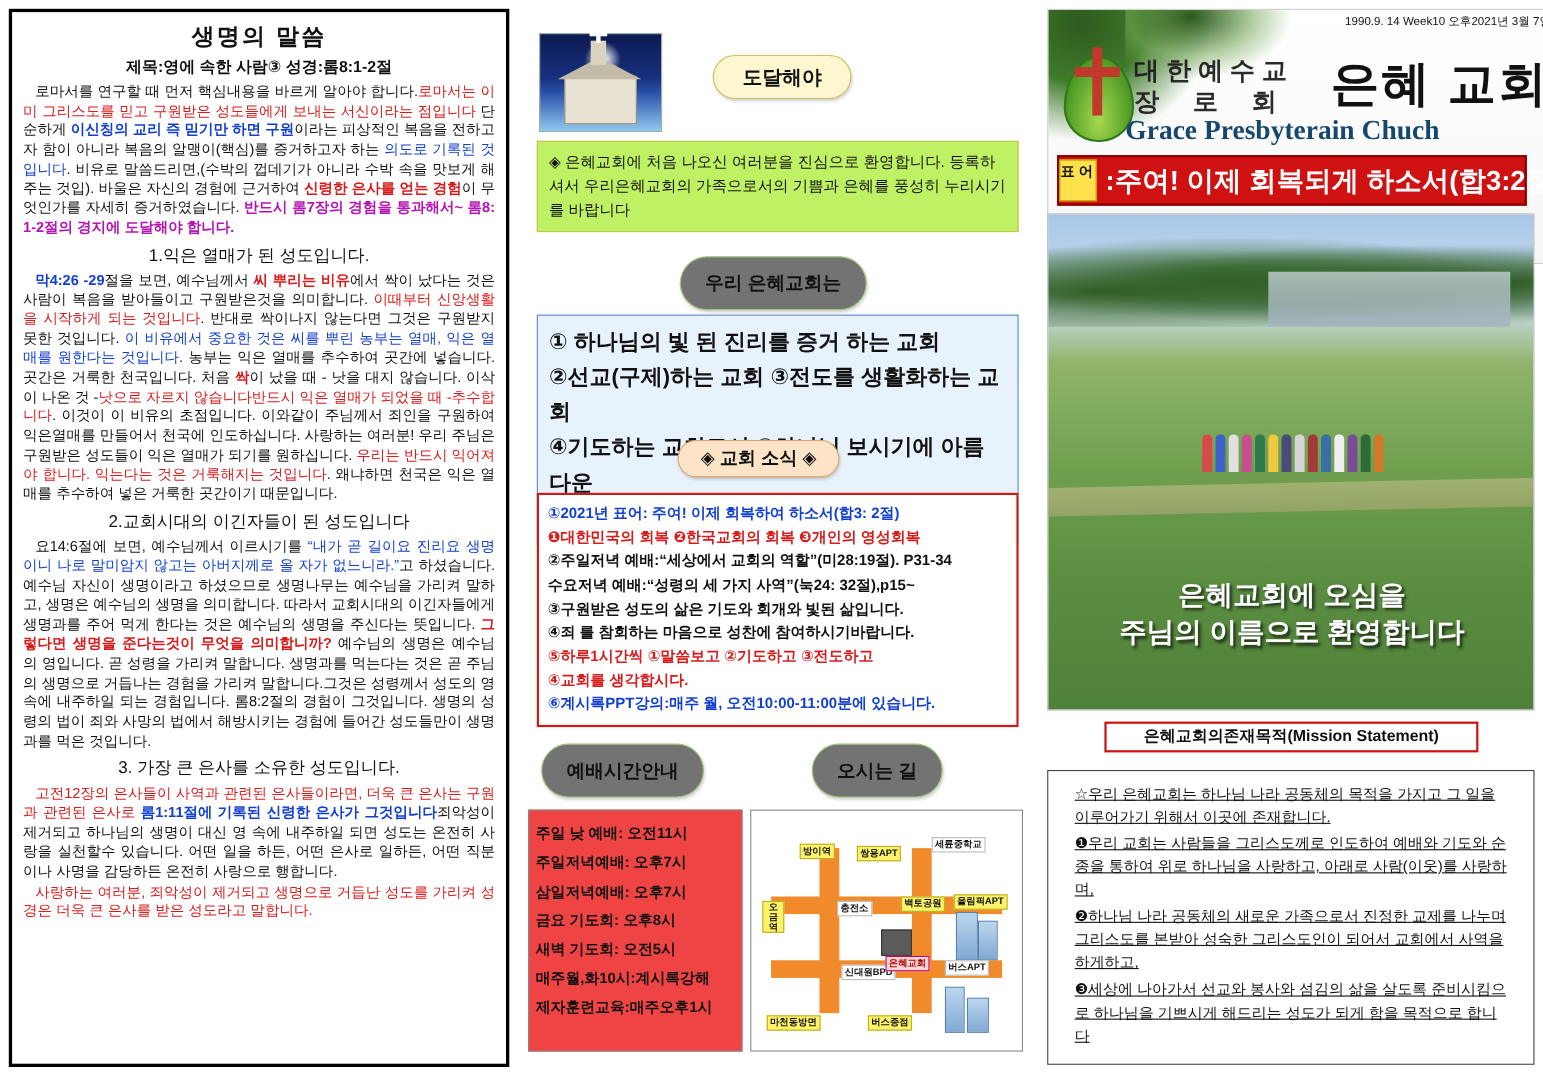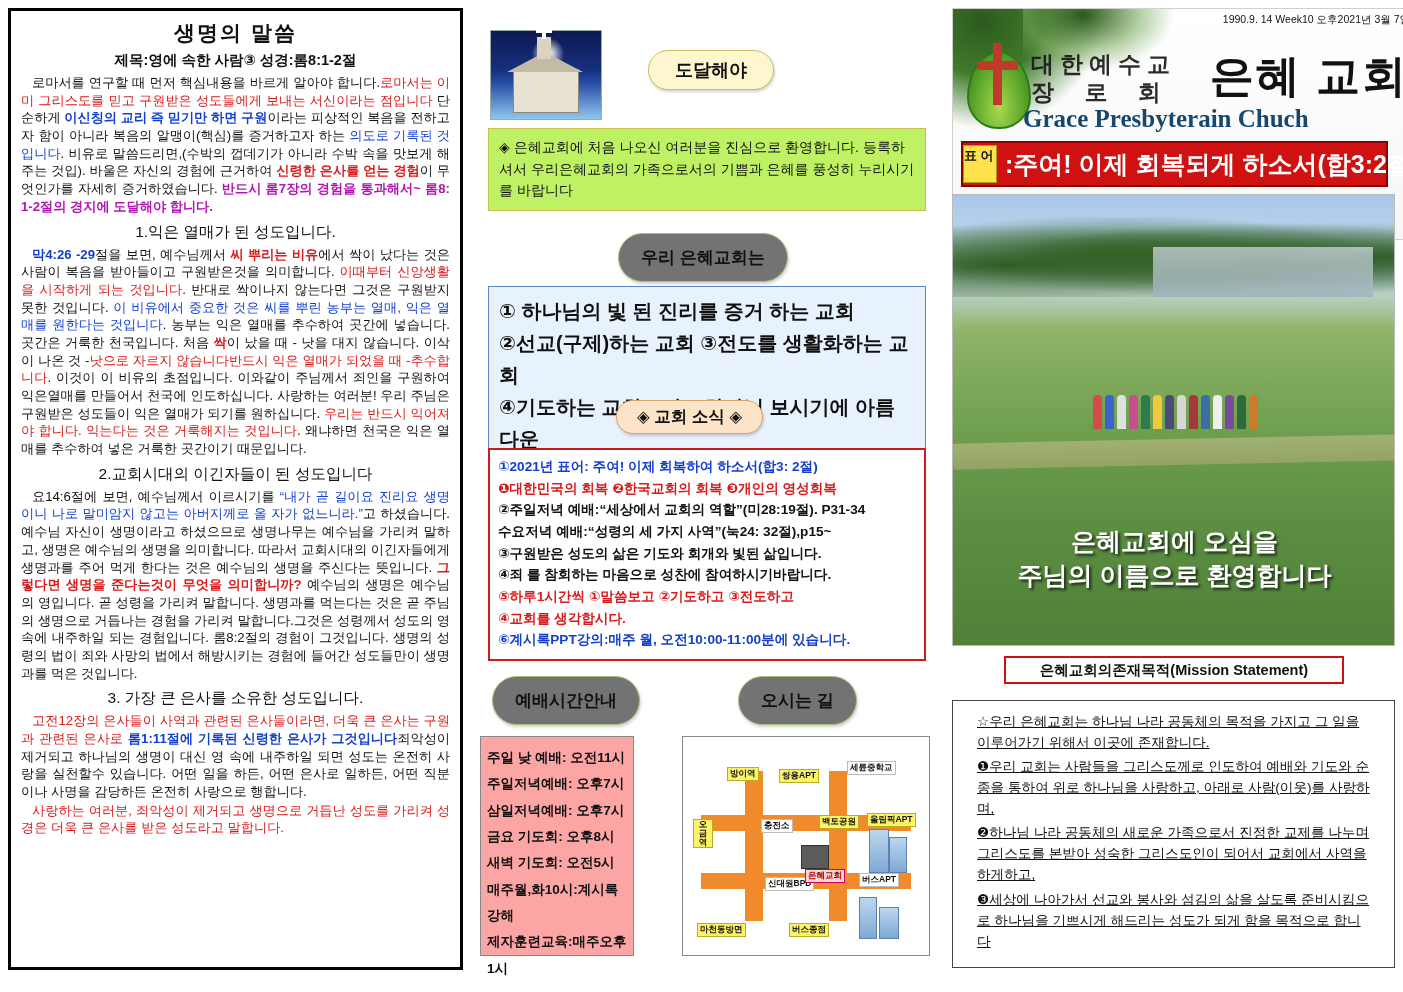--- a/index.html
+++ b/index.html
@@ -93,22 +93,22 @@
   .news-pos{position:absolute;left:146px;top:392px;}
   .news-box{
     position:absolute;left:18px;top:440px;width:438px;
     background:#ffffff;border:2px solid #cf1a1a;padding:7px 8px;
     font-size:13.6px;line-height:1.52;color:#111;box-sizing:border-box;font-weight:bold;
   }
   .news-box div{margin-bottom:1px;}
   .time-pos{position:absolute;left:22px;top:668px;}
   .road-pos{position:absolute;left:268px;top:668px;}
   .time-box{
-    position:absolute;left:10px;top:728px;width:154px;height:220px;
-    border:1px solid #888;background:#fca5a5;box-sizing:border-box;padding:8px 6px;
+    position:absolute;left:10px;top:728px;width:195px;height:220px;
+    border:1px solid #888;background:#ef4444;box-sizing:border-box;padding:8px 6px;
     font-size:13.5px;line-height:1.95;color:#111;font-weight:bold;
   }
   .map-box{
     position:absolute;left:212px;top:728px;width:248px;height:220px;
     border:1px solid #888;background:#fff;box-sizing:border-box;overflow:hidden;
   }
   .map-road-v{position:absolute;background:#f08a2a;}
   .map-road-h{position:absolute;background:#f08a2a;}
   .maplabel{
     position:absolute;font-size:8.5px;font-weight:bold;color:#111;background:#fdf36a;

